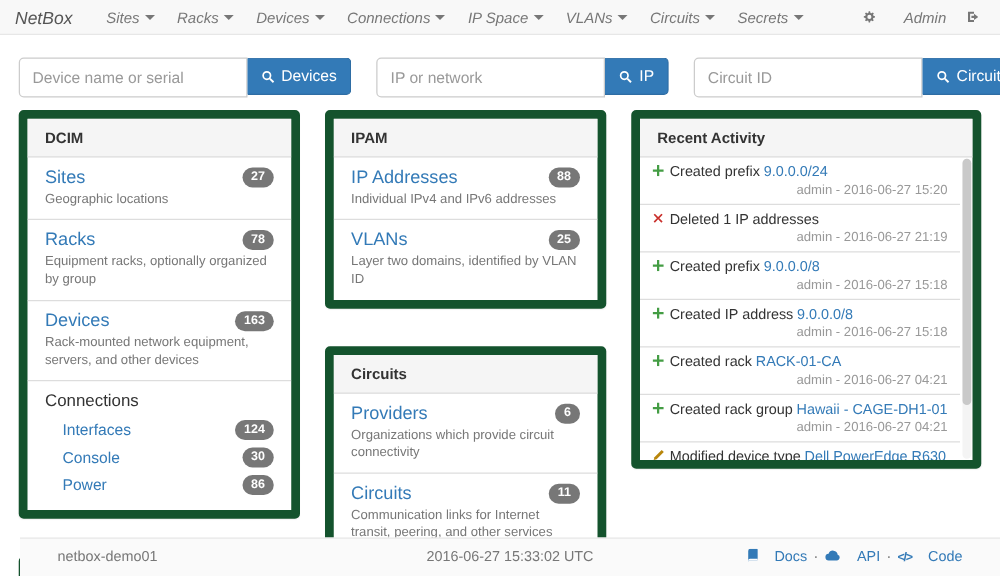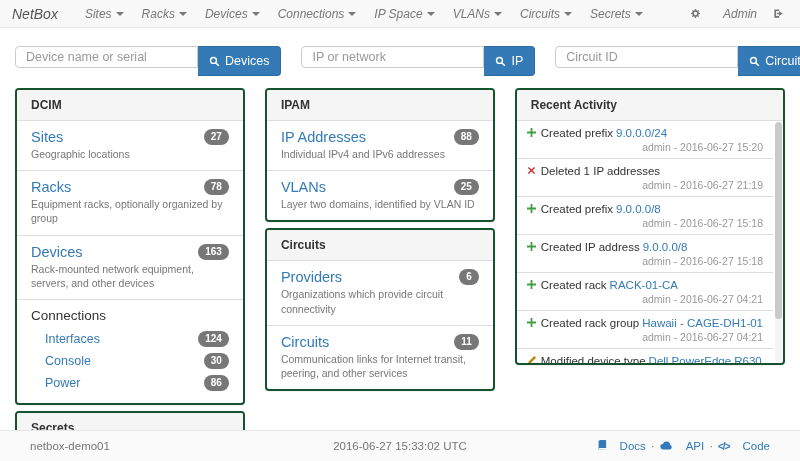--- a/index.html
+++ b/index.html
@@ -22,35 +22,35 @@
   }
   .caret { width:0; height:0; border-left:4px solid transparent; border-right:4px solid transparent; border-top:4px solid #777; margin-top:1px; }
   .nav-right { margin-left:auto; display:flex; }
   .nav-right .nav-item { gap:22px; padding:0 8px; }
   .nav-ico { display:inline-flex; align-items:center; }
 
   
   .search-row { display:grid; grid-template-columns:1fr 1fr 1fr; gap:20px; padding:18px 15px 12px 15px; }
   .input-group { display:flex; height:30px; }
   .input-group input {
-    flex:1; min-width:0; height:22px; border:1px solid #ccc; border-right:1px solid #ccc;
+    flex:1; min-width:0; height:32px; border:1px solid #ccc; border-right:1px solid #ccc;
     border-radius:4px 0 0 4px; padding:0 10px; font-size:12.5px; color:#555; outline:none;
     font-family:"Liberation Sans","DejaVu Sans",sans-serif;
   }
   .input-group input::placeholder { color:#999; }
   .search-btn {
     display:flex; align-items:center; gap:5px; background:#337ab7; border:1px solid #2e6da4; border-left:0;
     color:#fff; border-radius:0 4px 4px 0; padding:0 11px; font-size:12.5px; cursor:pointer; white-space:nowrap;
     font-family:"Liberation Sans","DejaVu Sans",sans-serif;
   }
 
   
   .content { display:grid; grid-template-columns:1fr 1fr 1fr; gap:20px; padding:0 15px; align-items:start; }
 
-  .panel { background:#fff; border:2px solid #14532d; border-radius:4px; box-shadow:0 1px 1px rgba(0,0,0,.05); margin-bottom:6px; overflow:hidden; }
+  .panel { background:#fff; border:7px solid #14532d; border-radius:4px; box-shadow:0 1px 1px rgba(0,0,0,.05); margin-bottom:30px; overflow:hidden; }
   .panel-heading { background:#f5f5f5; border-bottom:1px solid #ddd; padding:8px 14px; font-size:12px; font-weight:bold; color:#333; }
   .list-item { padding:8px 14px 9px 14px; border-top:1px solid #ddd; }
   .panel-heading + .list-item { border-top:none; }
   .item-head { display:flex; justify-content:space-between; align-items:center; }
   .item-link { color:#337ab7; font-size:14.5px; }
   .item-desc { color:#777; font-size:10.5px; line-height:1.35; margin-top:2px; }
   .badge {
     background:#777; color:#fff; font-size:10px; font-weight:bold;
     padding:2px 7px; border-radius:10px; line-height:1.2; flex:0 0 auto;
   }
@@ -66,21 +66,21 @@
   .act-line { font-size:11.5px; color:#333; white-space:nowrap; overflow:hidden; line-height:14px; }
   .act-icon { display:inline-block; width:14px; text-align:left; }
   .act-text { margin-right:3px; }
   .act-link { color:#337ab7; }
   .act-meta { font-size:10.5px; color:#999; line-height:12px; margin-top:1px;text-align:right; }
   .sb-track { position:absolute; top:1px; right:1px; bottom:1px; width:7px; background:#f4f4f4; border-radius:4px; }
   .sb-thumb { position:absolute; top:0; right:0; width:7px; height:82%; background:#c9c9c9; border-radius:4px; }
 
   
   .footer {
-    position:absolute; left:0; right:0; bottom:0; height:31px;
+    position:absolute; left:16px; right:0; bottom:0; height:31px;
     background:#fafafa; border-top:1px solid #e7e7e7;
     display:grid; grid-template-columns:1fr 1fr 1fr; align-items:center;
     padding:0 30px; font-size:11.5px; color:#777;
   }
   .footer-center { text-align:center; }
   .footer-right { text-align:right; display:flex; justify-content:flex-end; align-items:center; gap:5px; }
   .footer-link { color:#337ab7; display:inline-flex; align-items:center; gap:13px; }
   .footer-sep { color:#777; }
   .code-glyph { font-size:10px; font-weight:bold; color:#337ab7; letter-spacing:-1px; }
 </style>

